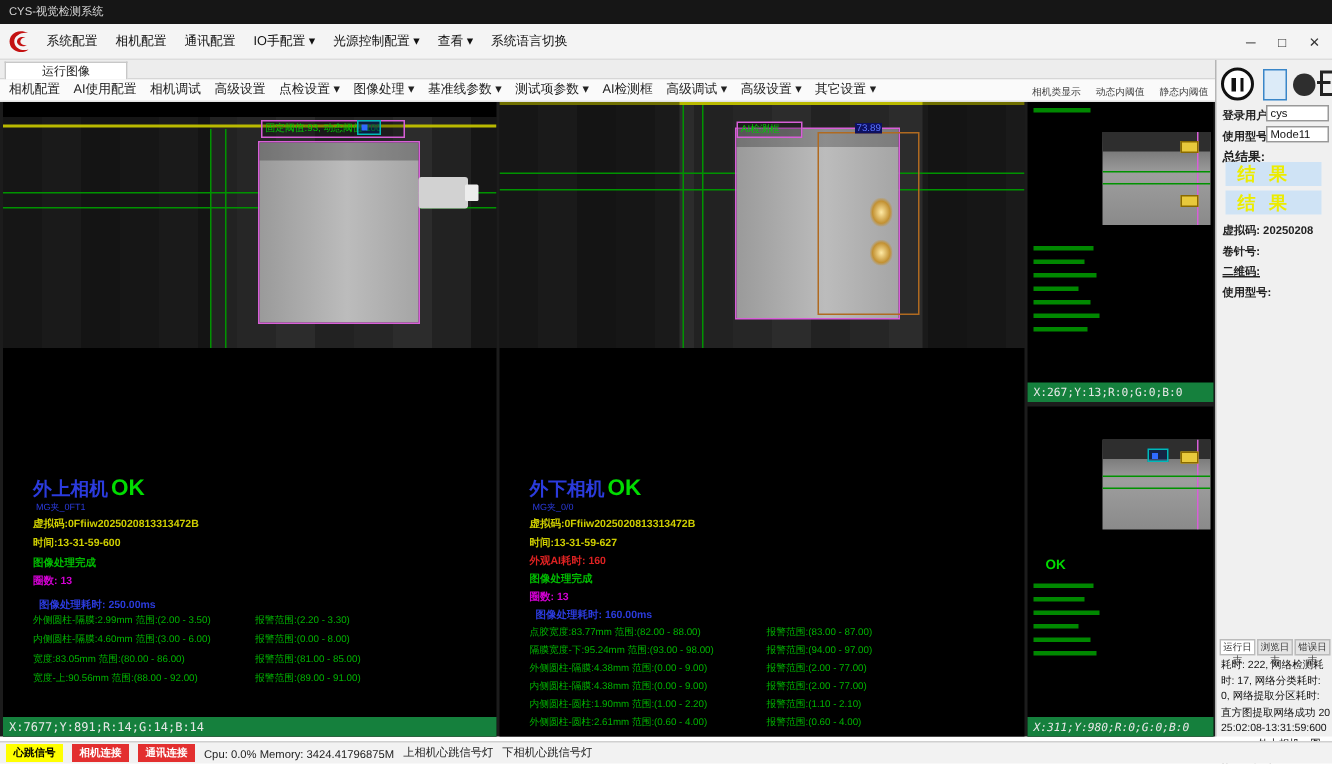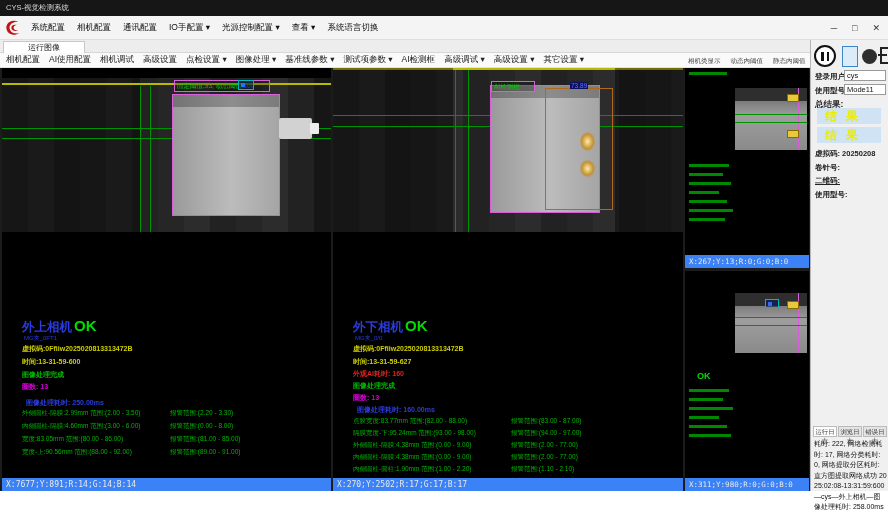--- a/index.html
+++ b/index.html
@@ -50,21 +50,21 @@
   .cam-title b { color:#00dd00; font-size:15px; margin-left:2px; }
   .cam-sub { position:absolute; color:#2b3bdd; font-size:6px; }
   .t-yellow { position:absolute; color:#cfcf00; font-size:7px; font-weight:bold; white-space:nowrap; }
   .t-green  { position:absolute; color:#00bb00; font-size:7px; font-weight:bold; white-space:nowrap; }
   .t-magenta{ position:absolute; color:#d400d4; font-size:7px; font-weight:bold; white-space:nowrap; }
   .t-red    { position:absolute; color:#dd2222; font-size:7px; font-weight:bold; white-space:nowrap; }
   .t-blue   { position:absolute; color:#2b3bdd; font-size:7px; font-weight:bold; white-space:nowrap; }
   .mrow { position:absolute; width:330px; font-size:6.5px; color:#00b400; white-space:nowrap; }
   .mrow .w { position:absolute; left:148px; top:0; }
   .mrow2 .w { left:158px; }
-  .coordbar { position:absolute; height:13px; background:#3b82f6; color:#e8e8e8; font-size:8px;
+  .coordbar { position:absolute; height:13px; background:#15803d; color:#e8e8e8; font-size:8px;
               line-height:13px; padding-left:4px; font-family:"DejaVu Sans Mono", monospace; }
 
   
   .thumb { position:absolute; background:linear-gradient(180deg,#5d5d5d,#9e9e9e 45%,#8a8a8a); overflow:hidden; }
   .thumb .topstrip { position:absolute; left:0; top:0; right:0; height:13px; background:#2e2e2e; }
   .thumb .m-edge { position:absolute; right:8px; top:0; bottom:0; width:1px; background:#d85fd8; }
   .chip-y { position:absolute; background:#e8c93c; border:1px solid #8a6a00; }
   .tline { position:absolute; height:3px; background:#00a000; opacity:.85; }
   .ok-small { position:absolute; color:#00dd00; font-weight:bold; font-size:9px; }
 
@@ -256,21 +256,20 @@
     </div>
     <div class="mrow mrow2" style="left:20px; top:397px;">
       <span>内侧圆柱-圆柱:1.90mm 范围:(1.00 - 2.20)</span>
       <span class="w">报警范围:(1.10 - 2.10)</span>
     </div>
     <div class="mrow mrow2" style="left:20px; top:409px;">
       <span>外侧圆柱-圆柱:2.61mm 范围:(0.60 - 4.00)</span>
       <span class="w">报警范围:(0.60 - 4.00)</span>
     </div>
 
-    <div class="coordbar" style="left:0; top:410px; width:350px;">X:270;Y:2502;R:17;G:17;B:17</div>
   </div>
 
   <div class="panel" style="left:685px; top:68px; width:124px; height:200px;">
     <div class="tline" style="left:4px; top:4px; width:38px;"></div>
     <div class="thumb" style="left:50px; top:20px; width:72px; height:62px;">
       <div class="topstrip"></div>
       <div class="m-edge"></div>
       <div class="hline-g" style="left:0; top:26px; width:72px;"></div>
       <div class="hline-g" style="left:0; top:34px; width:72px;"></div>
       <div class="chip-y" style="left:52px; top:6px; width:12px; height:8px;"></div>
@@ -297,21 +296,21 @@
           <i></i>
         </div>
     </div>
     <div class="ok-small" style="left:12px; top:100px;">OK</div>
     <div class="tline" style="left:4px; top:118px; width:40px;"></div>
     <div class="tline" style="left:4px; top:127px; width:34px;"></div>
     <div class="tline" style="left:4px; top:136px; width:44px;"></div>
     <div class="tline" style="left:4px; top:145px; width:30px;"></div>
     <div class="tline" style="left:4px; top:154px; width:38px;"></div>
     <div class="tline" style="left:4px; top:163px; width:42px;"></div>
-    <div class="coordbar" style="left:0; top:207px; width:124px; font-size:7.5px;">X:311;Y:980;R:0;G:0;B:0</div>
+    <div class="coordbar" style="left:0; top:207px; width:124px; font-size:7.5px;font-style:italic;">X:311;Y:980;R:0;G:0;B:0</div>
   </div>
 
   <div class="abs sidebar">
     <div class="sb btn-pause">
       <i></i>
         <i></i>
     </div>
     <div class="sb btn-user">
       <span class="person"><span class="head"></span><span class="body"></span></span>
     </div>
@@ -337,14 +336,22 @@
     <div class="sb sb-label" style="left:4px; top:150px;">使用型号:</div>
 
     <div class="sb log-tabs" style="left:2px; top:386px;">
       <div class="log-tab active">运行日志</div>
       <div class="log-tab">浏览日志</div>
       <div class="log-tab">错误日志</div>
     </div>
     <div class="sb log-text" style="left:3px; top:399px;">耗时: 222, 网络检测耗时: 17, 网络分类耗时: 0, 网络提取分区耗时: 直方图提取网络成功 2025:02:08-13:31:59:600—cys—外上相机—图像处理耗时: 258.00ms</div>
   </div>
 
+  <div class="abs statusbar">
+    <span class="badge y">心跳信号</span>
+    <span class="badge r">相机连接</span>
+    <span class="badge r">通讯连接</span>
+    <span>Cpu: 0.0% Memory: 3424.41796875M</span>
+    <span>上相机心跳信号灯</span>
+    <span>下相机心跳信号灯</span>
+  </div>
 
 </div>
 
 </body></html>

